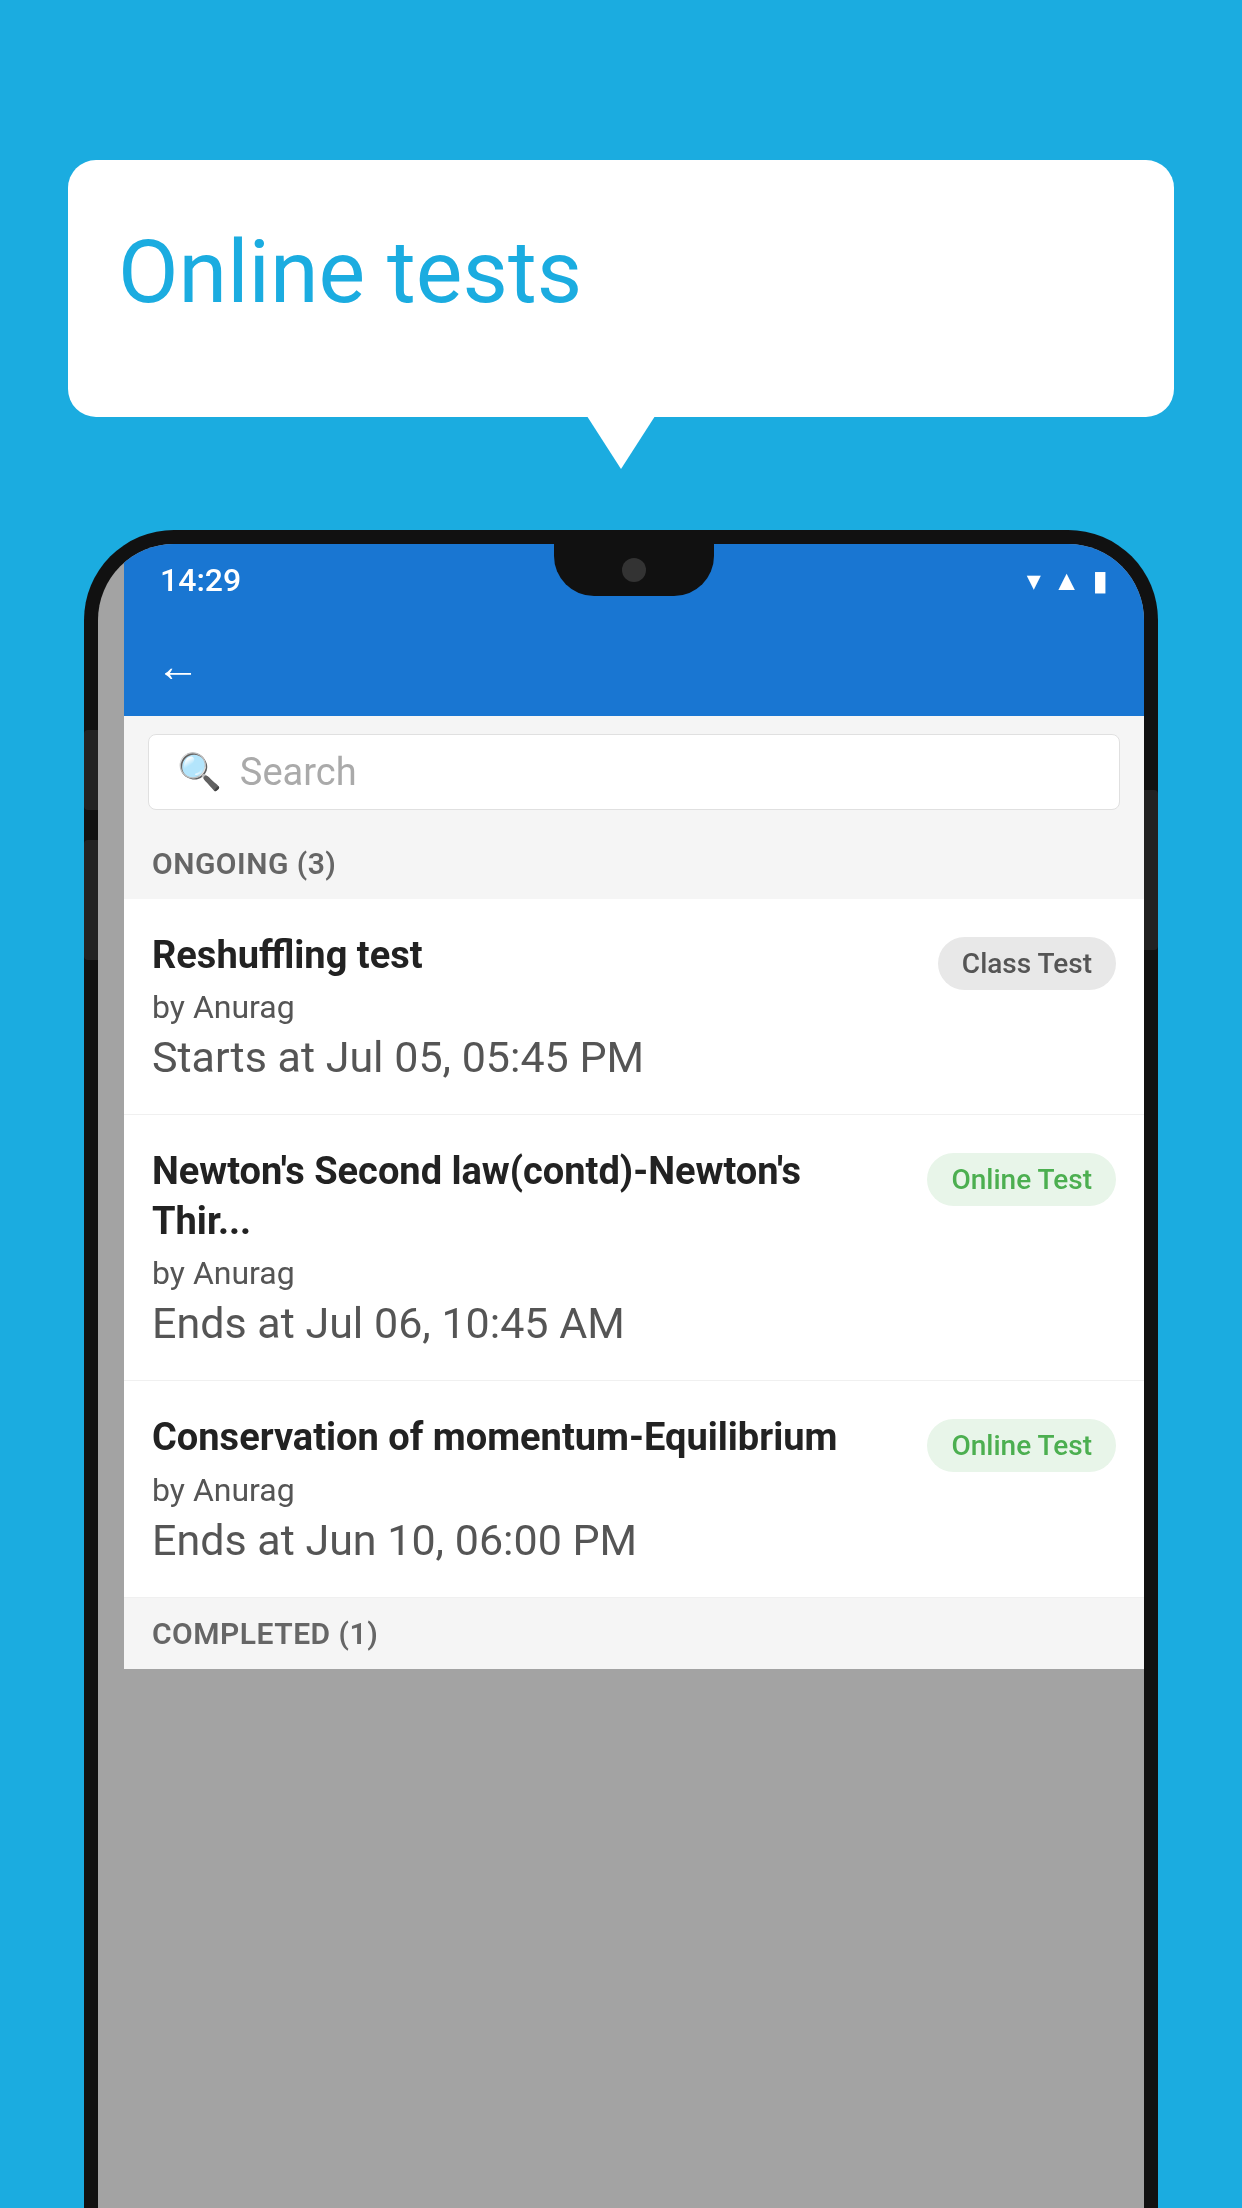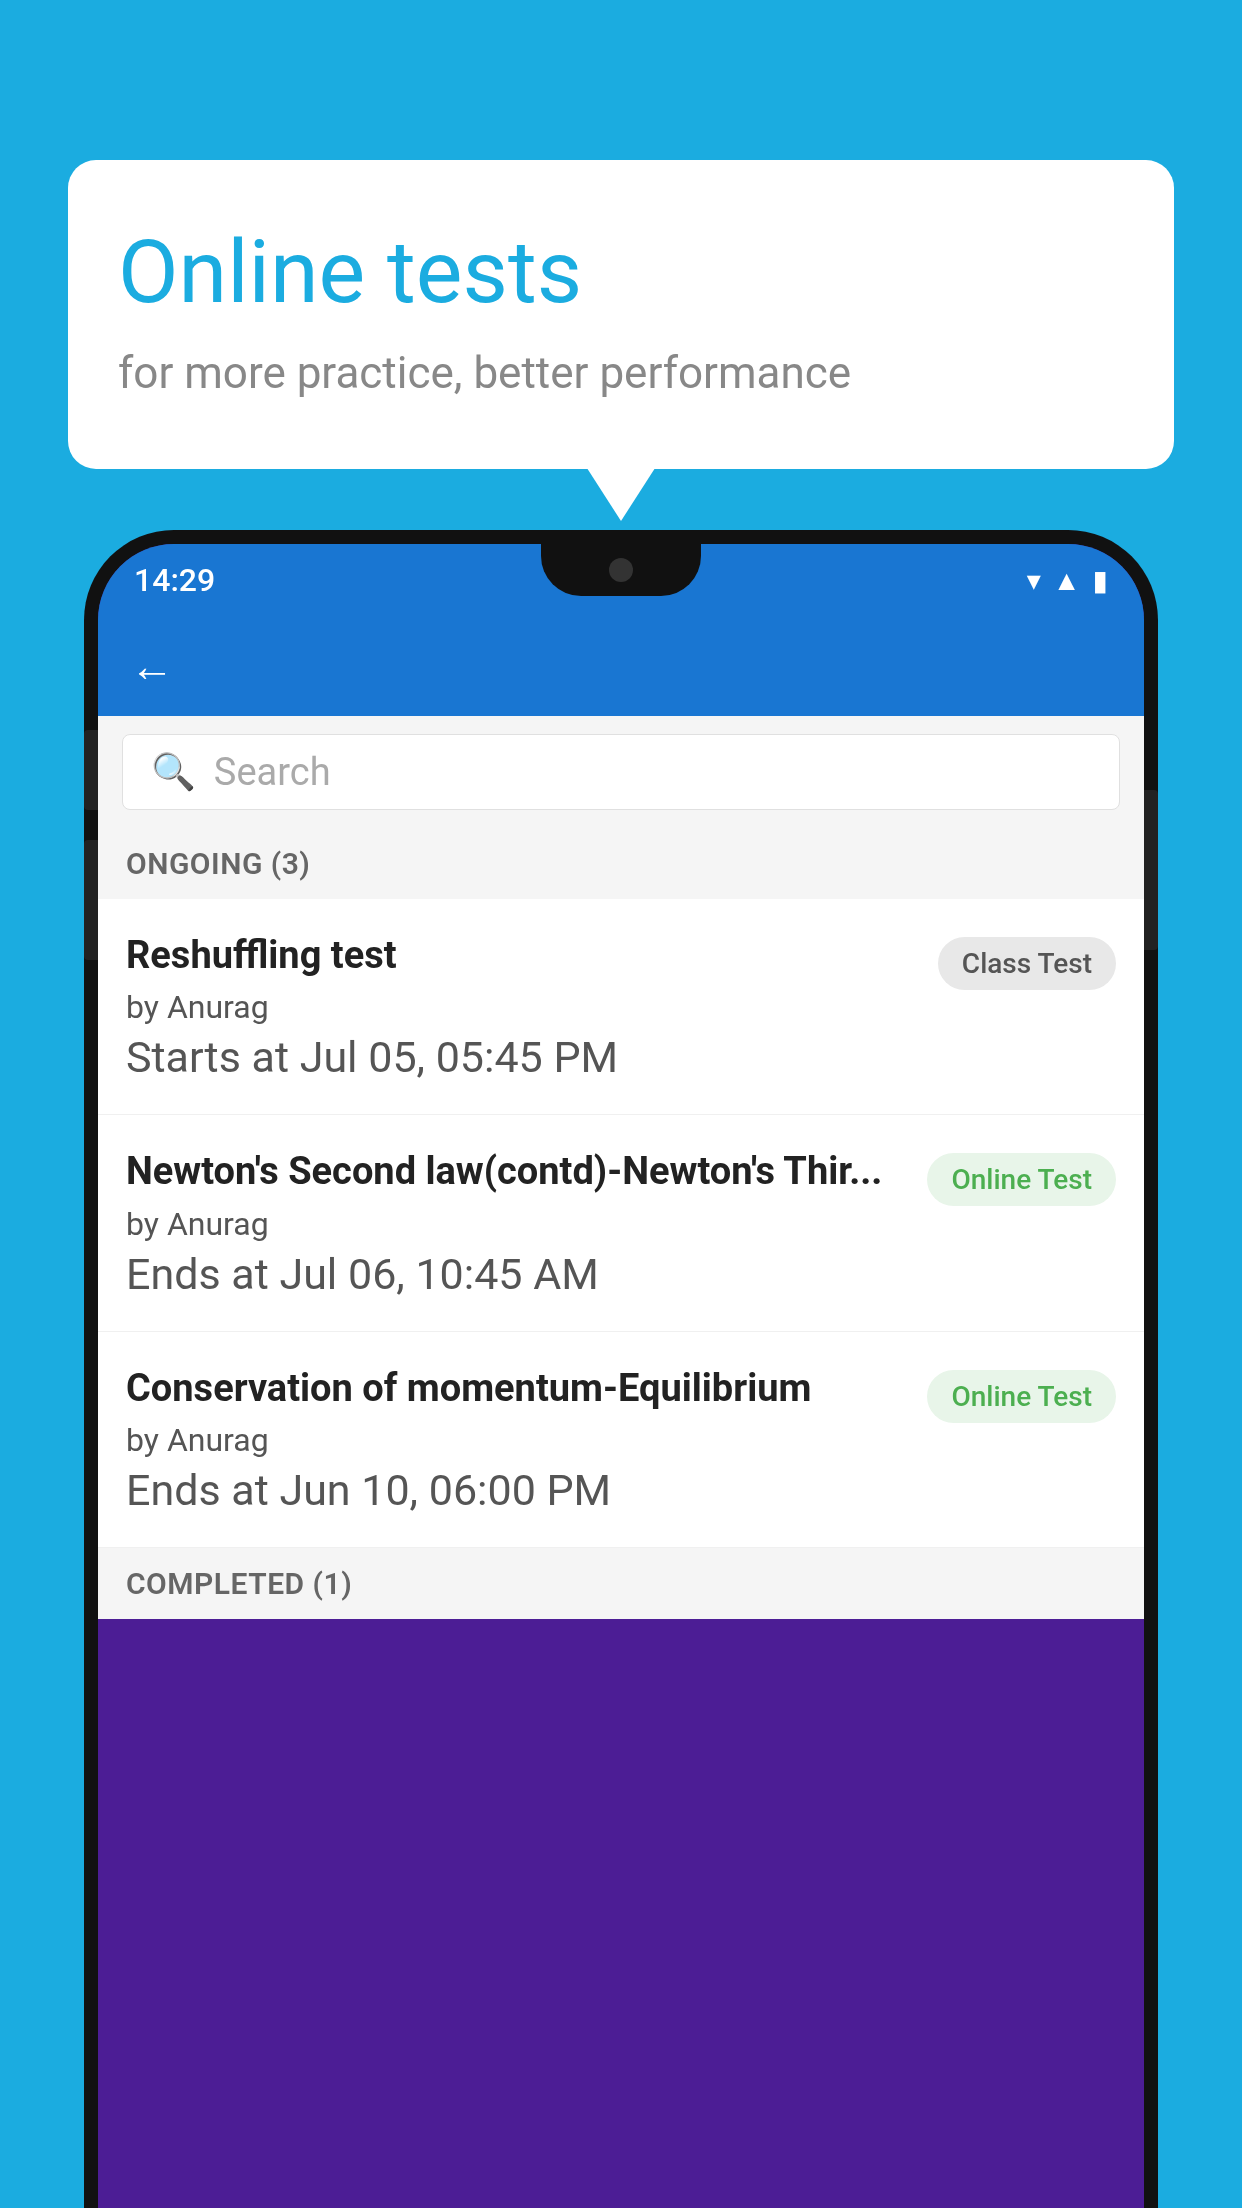--- a/index.html
+++ b/index.html
@@ -62,23 +62,24 @@
       border-radius: 90px 90px 0 0;
       overflow: hidden;
     }
 
     .phone-inner {
       position: absolute;
       top: 14px;
       left: 14px;
       right: 14px;
       bottom: 0;
-      background: #4c1d95;
+      background: #a3a3a3;
       border-radius: 76px 76px 0 0;
       overflow: hidden;
+      padding-left: 26px;
     }
 
     
     .status-bar {
       background: #1976D2;
       height: 72px;
       display: flex;
       align-items: center;
       justify-content: space-between;
       padding: 0 36px;
@@ -318,21 +319,20 @@
       background: #222;
       height: 160px;
       border-radius: 0 4px 4px 0;
     }
   </style>
 </head>
 <body>
 
 <div class="speech-bubble">
   <div class="bubble-title">Online tests</div>
-  <div class="bubble-subtitle">for more practice, better performance</div>
 </div>
 
 <div class="phone-frame">
 
   <div class="phone-side-left"></div>
   <div class="phone-side-left2"></div>
   <div class="phone-side-right"></div>
 
   <div class="phone-inner">
 

